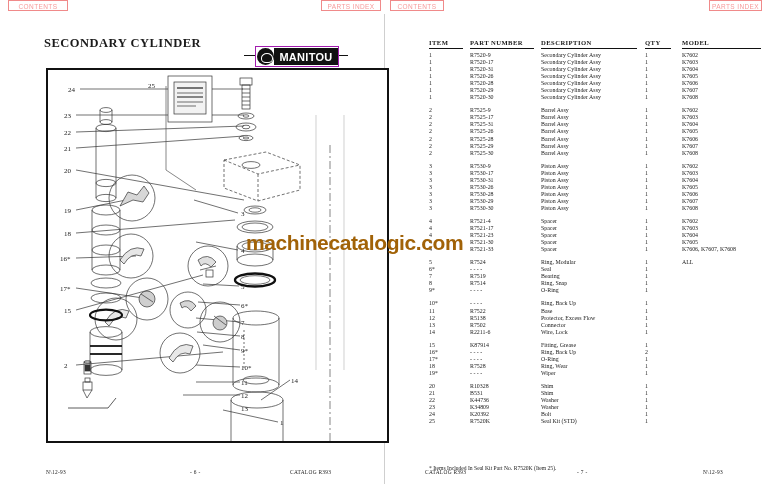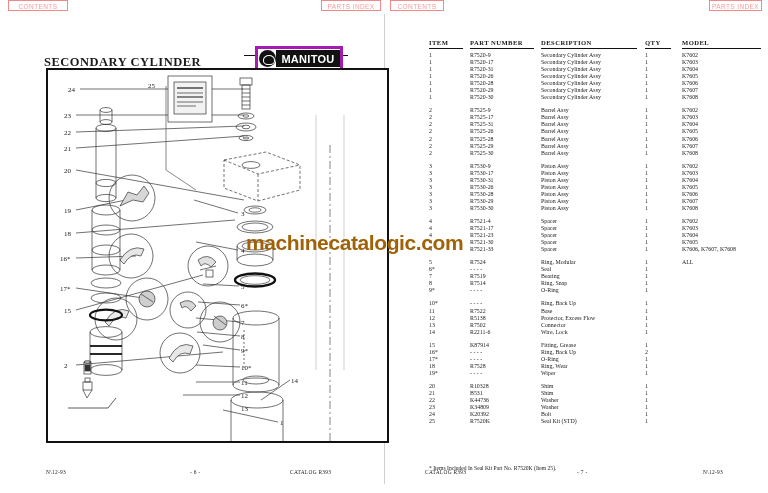--- a/index.html
+++ b/index.html
@@ -17,25 +17,25 @@
   #btn-parts-right{left:709px;width:53px;}
 
   
   .page{position:absolute;top:0;height:493px;}
   #page-left{left:0;width:384px;}
   #page-right{left:384px;width:384px;}
   #page-divider{position:absolute;left:384px;top:14px;width:1px;height:470px;background:#cfcfcf;}
 
   
   #page-title{position:absolute;left:44px;top:36px;font-size:12.5px;font-weight:bold;
-              letter-spacing:.5px;margin-top:19px;}
+              letter-spacing:.5px;}
 
   
   #logo{position:absolute;left:255px;top:46px;width:82px;height:19px;
-        border:3px solid #a21caf;background:#fff;display:flex;align-items:center;}
+        border:1px solid #a21caf;background:#fff;display:flex;align-items:center;}
   #logo .emblem{width:17px;height:17px;background:#111;border-radius:50%;
         margin-left:1px;position:relative;flex:none;}
   #logo .emblem:after{content:"";position:absolute;left:3.5px;top:4.5px;width:10px;height:8px;
         border:1.6px solid #fff;border-radius:50% 50% 40% 40%;}
   #logo .word{flex:1;height:17px;background:#111;color:#fff;
         font-family:"Liberation Sans", sans-serif;font-weight:bold;font-size:11px;
         letter-spacing:.3px;display:flex;align-items:center;justify-content:center;}
   #logo-rule{position:absolute;left:244px;top:55px;width:104px;height:1px;background:#111;}
 
   

